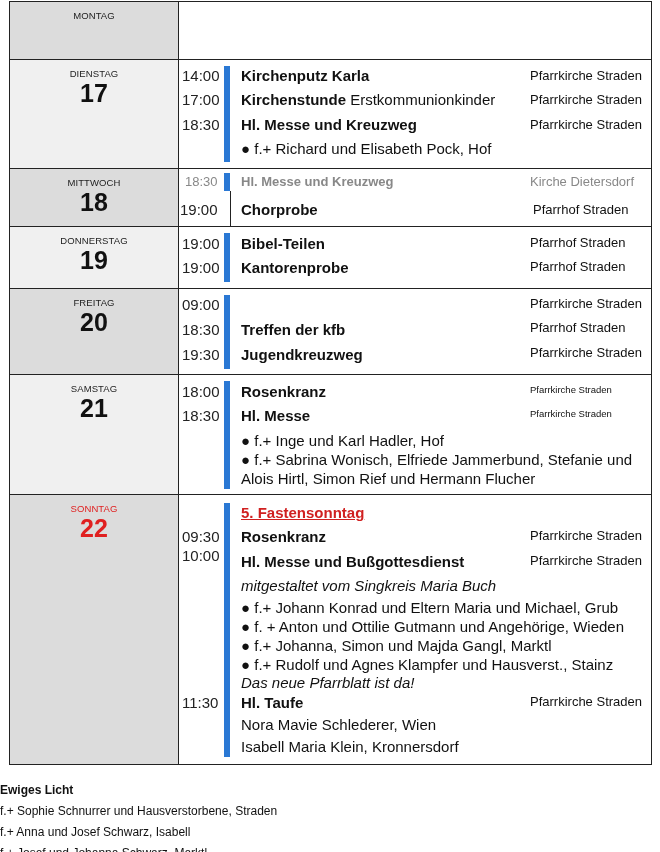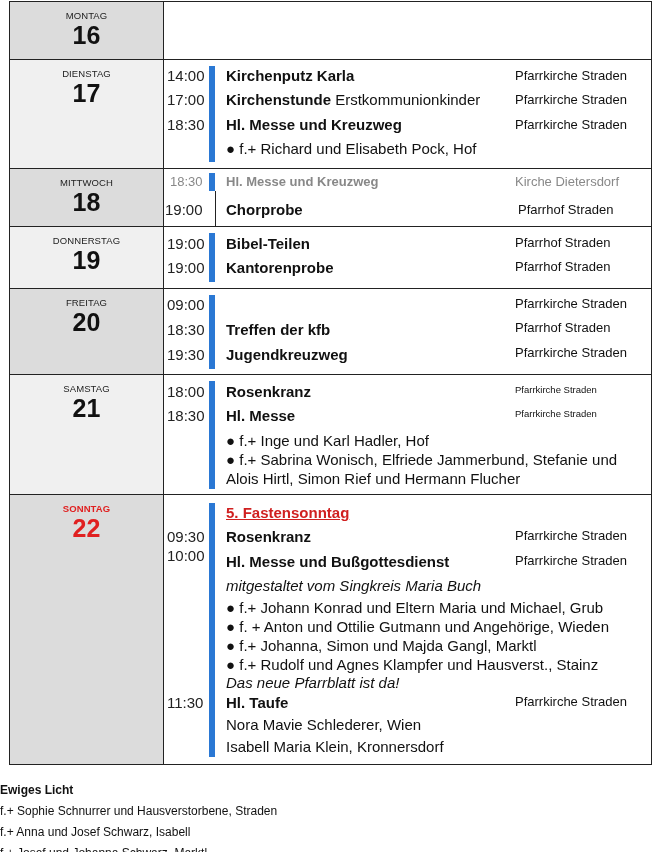--- a/index.html
+++ b/index.html
@@ -1,24 +1,24 @@
 <!DOCTYPE html>
 <html><head>
 <meta charset="utf-8">
 <style>
   html,body{margin:0;padding:0;background:#fff;}
   body{width:660px;height:852px;overflow:hidden;position:relative;font-family:"Liberation Sans",sans-serif;color:#111;}
   .table{position:absolute;left:9px;top:1px;width:641px;border:1px solid #222;border-bottom:none;}
   .row{display:flex;border-bottom:1px solid #222;position:relative;}
-  .daycell{width:154px;flex:none;border-right:1px solid #222;text-align:center;box-sizing:border-box;}
+  .daycell{width:169px;flex:none;border-right:1px solid #222;text-align:center;box-sizing:border-box;}
   .daycell.dark{background:#dcdcdc;}
   .daycell.light{background:#f0f0f0;}
   .dayname{font-size:9.5px;margin-top:8px;letter-spacing:0.1px;color:#222;}
   .daynum{font-size:25px;font-weight:bold;line-height:26px;margin-top:1px;}
-  .red{color:#e02020;font-weight:bold;}
+  .red{color:#e02020;}
   .content{flex:1;position:relative;text-align:right;}
   .bar{position:absolute;left:45px;width:6px;background:#2a78d4;}
   .time{position:absolute;left:3px;font-size:15px;color:#222;}
   .title{position:absolute;left:62px;font-weight:bold;font-size:15px;}
   .title .norm{font-weight:normal;}
   .loc{position:absolute;left:351px;font-size:13px;color:#111;}
   .loc.small{font-size:9.5px;}
   .sub{position:absolute;left:62px;font-size:15px;}
   .ital{font-style:italic;}
   .grey{color:#888;}
@@ -26,21 +26,20 @@
   .footer{position:absolute;left:0;width:580px;text-align:left;font-size:12px;}
 </style>
 </head>
 <body>
 
 <div class="table">
 
   <div class="row" style="height:57px">
     <div class="daycell dark">
       <div class="dayname">MONTAG</div>
-      <div class="daynum">16</div>
     </div>
     <div class="content"></div>
   </div>
 
   <div class="row" style="height:108px">
     <div class="daycell light">
       <div class="dayname">DIENSTAG</div>
       <div class="daynum">17</div>
     </div>
     <div class="content">

